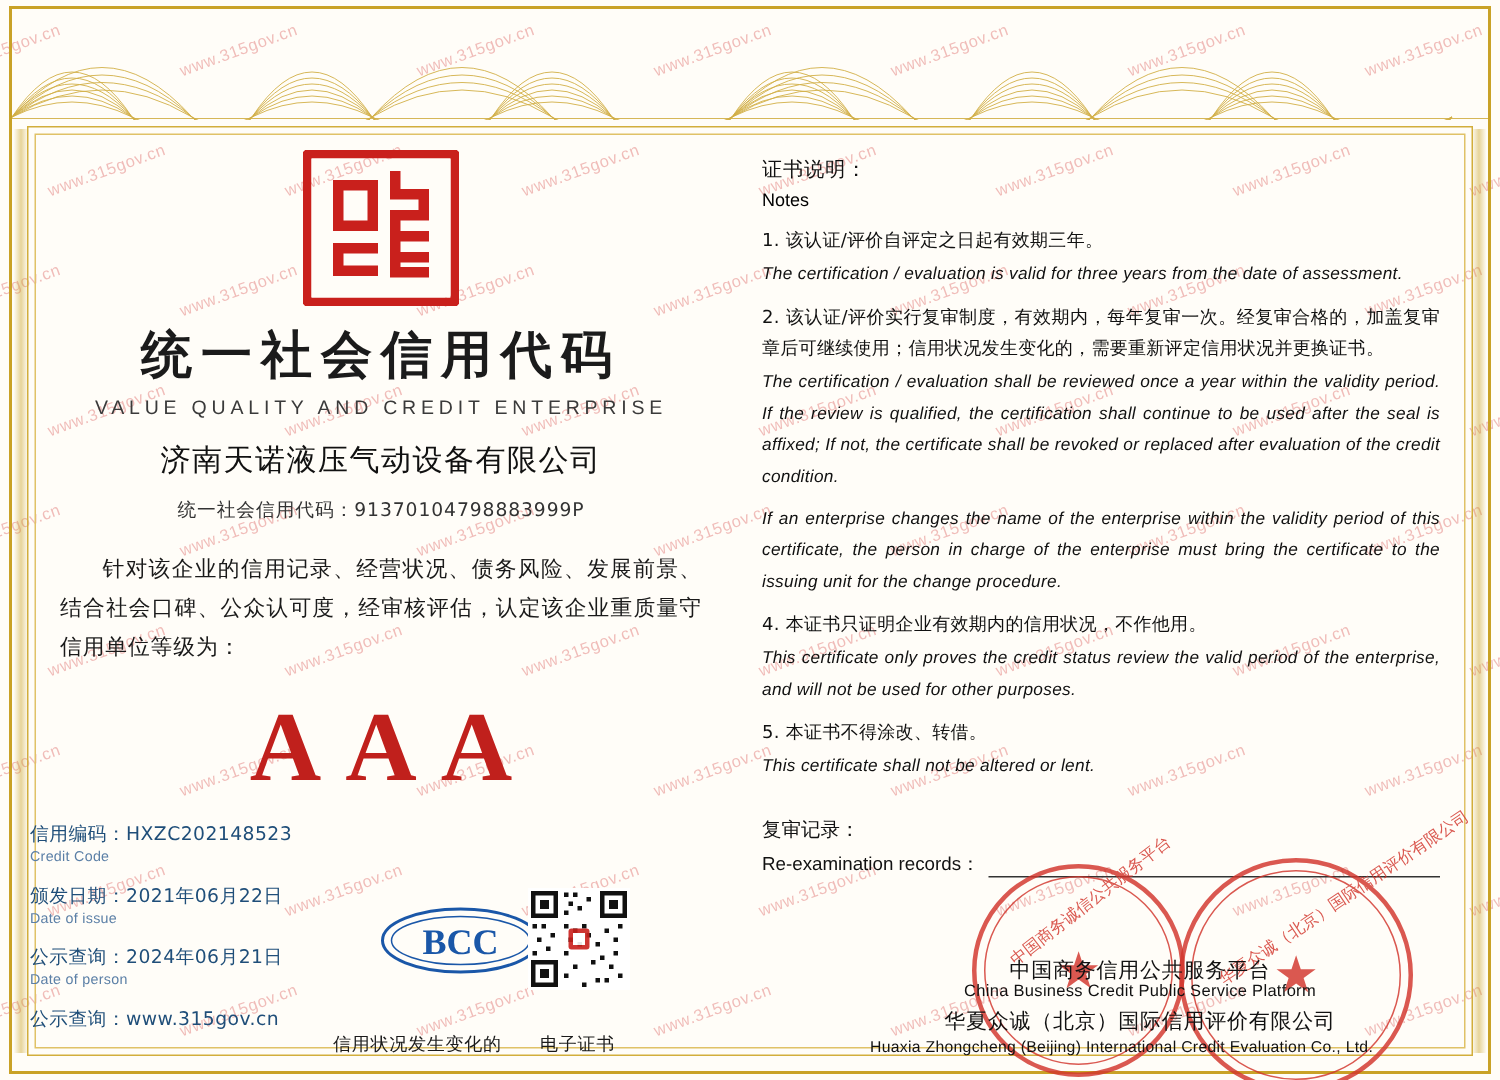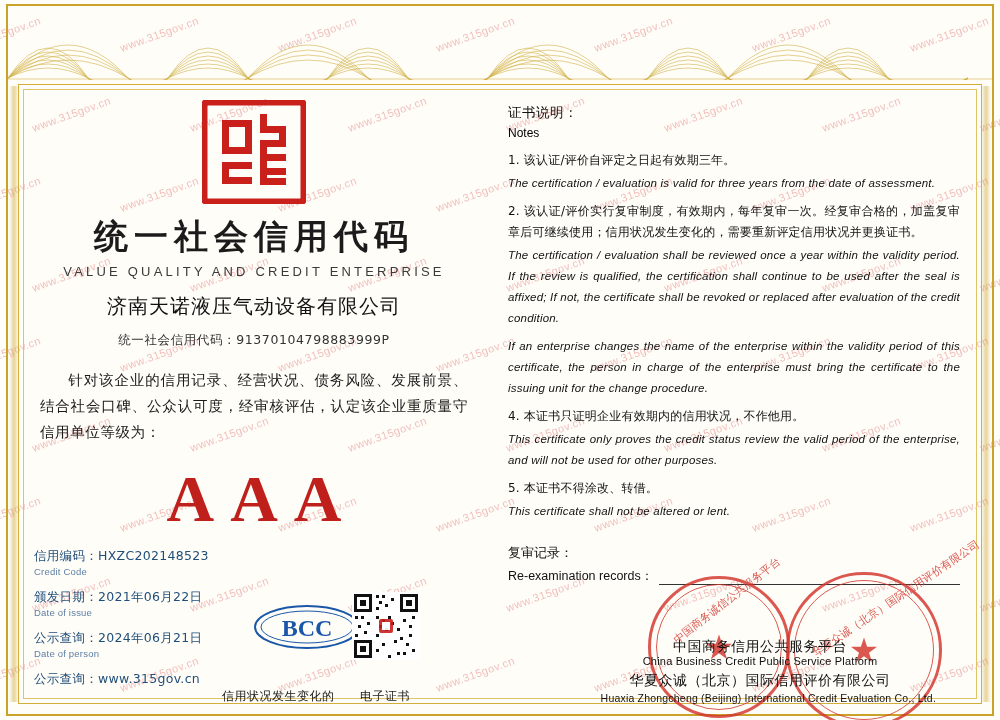--- a/index.html
+++ b/index.html
@@ -146,21 +146,21 @@
     font-weight: bold;
     letter-spacing: 16px;
     font-family: "Liberation Serif", serif;
     margin: 16px 0 6px 0;
     text-indent: 16px;
   }
 
   
   .meta {
     position: absolute;
-    left: 34px;
+    left: 20px;
     top: 548px;
     width: 260px;
     color: #1a3c6e;
   }
   .meta .row { margin-bottom: 12px; }
   .meta .cn {
     font-size: 12.5px;
     color: #1f4e79;
     font-family: "DejaVu Sans", sans-serif;
     letter-spacing: .3px;
@@ -318,24 +318,24 @@
     top: 672px;
     width: 400px;
     text-align: center;
     font-size: 14px;
     color: #111;
     font-family: "DejaVu Sans", sans-serif;
     letter-spacing: .5px;
   }
   .issuer-en {
     position: absolute;
-    left: 536px;
+    left: 580px;
     top: 692px;
     width: 400px;
-    text-align: right;
+    text-align: left;
     font-size: 10.5px;
     color: #111;
     letter-spacing: .2px;
   }
 </style>
 </head>
 <body>
 
 <div id="cert">
 

